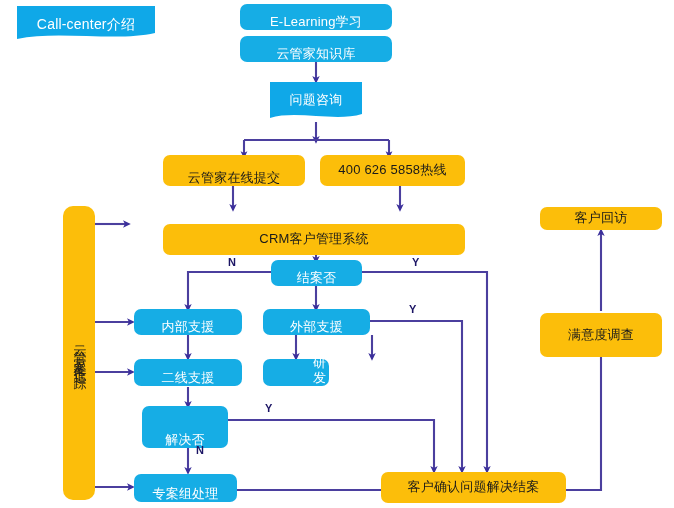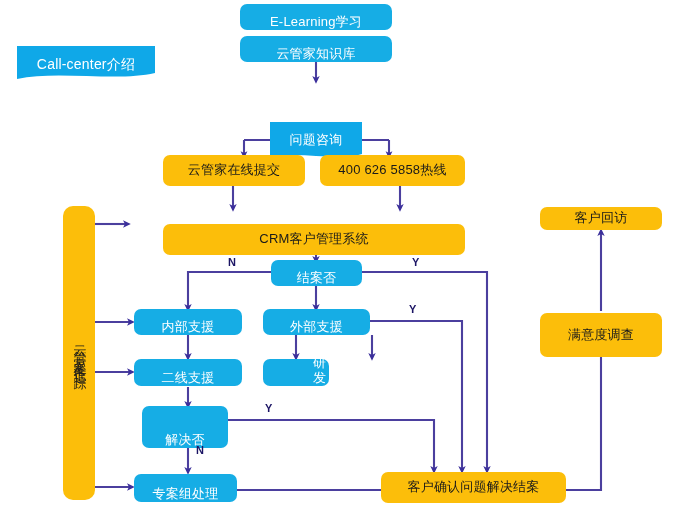--- a/index.html
+++ b/index.html
@@ -34,21 +34,20 @@
     align-items: flex-end;
   }
   .node.orange {
     background: #FCBE0A;
     color: #1a1a1a;
   }
   .node.banner {
     border-radius: 4px;
     background: transparent;
     padding: 0;
-    margin-top: 40px;
   }
   .banner .banner-svg {
     position: absolute;
     inset: 0;
     width: 100%;
     height: 100%;
     z-index: 0;
   }
   .banner .banner-label {
     position: relative;
@@ -164,21 +163,21 @@
     <span>云管家知识库</span>
   </div>
 
   <div class="node banner" style="left:270px; top:82px; width:92px; height:40px;">
     <svg class="banner-svg" viewBox="0 0 92 40" preserveAspectRatio="none">
       <path d="M0,0 L92,0 L92,32 C66,40 26,28 0,36 Z" fill="#0FA8E8"></path>
     </svg>
     <span class="banner-label" style="margin-top:-4px;">问题咨询</span>
   </div>
 
-  <div class="node orange" style="left:163px; top:155px; width:142px; height:31px;">
+  <div class="node orange" style="left:163px; top:155px; width:142px; height:31px;align-items:flex-end;">
     <span>云管家在线提交</span>
   </div>
 
   <div class="node orange" style="left:320px; top:155px; width:145px; height:31px;">
     <span>400 626 5858热线</span>
   </div>
 
   <div class="node orange" style="left:163px; top:224px; width:302px; height:31px;">
     <span>CRM客户管理系统</span>
   </div>

